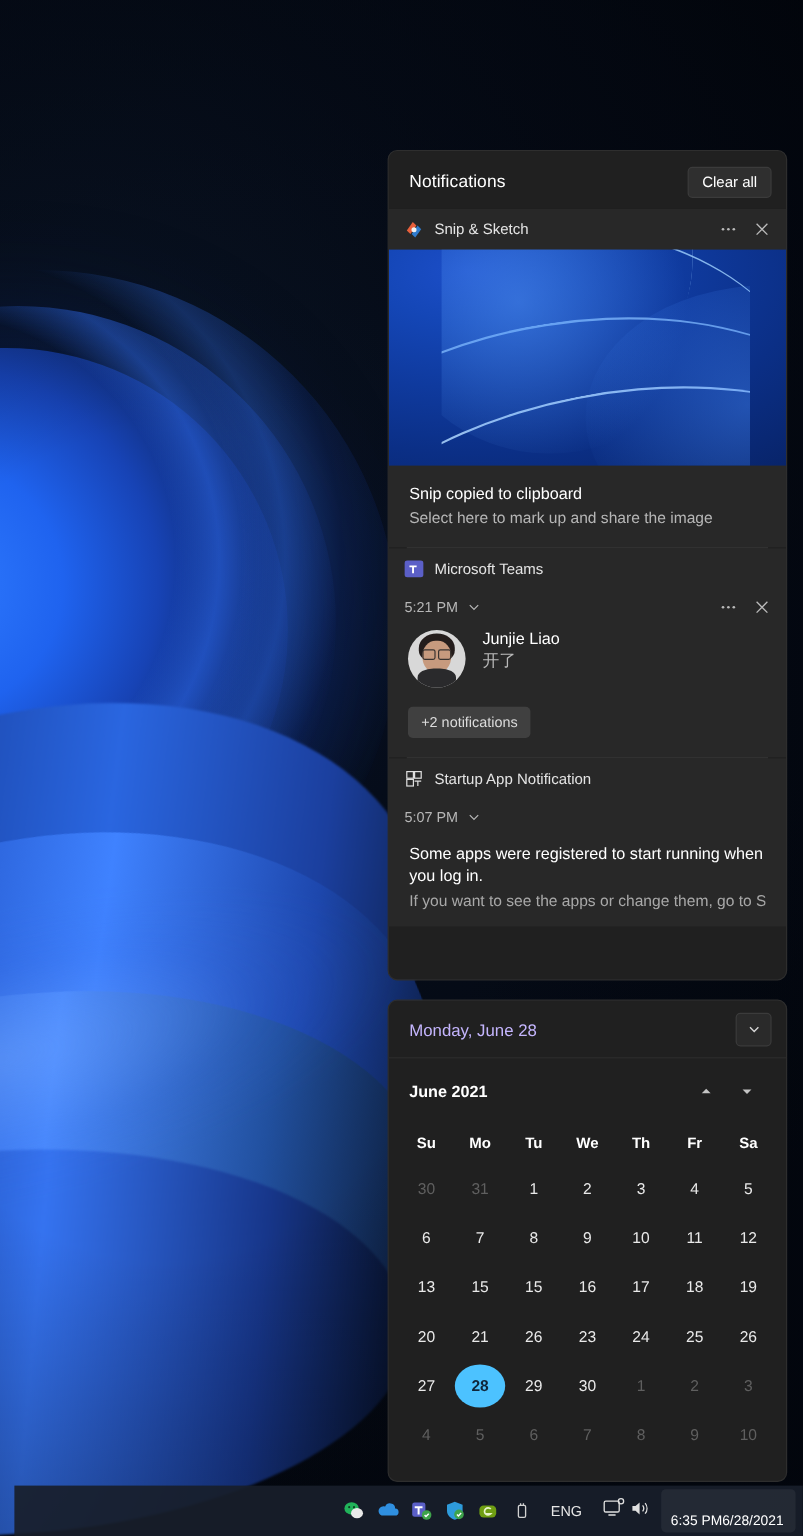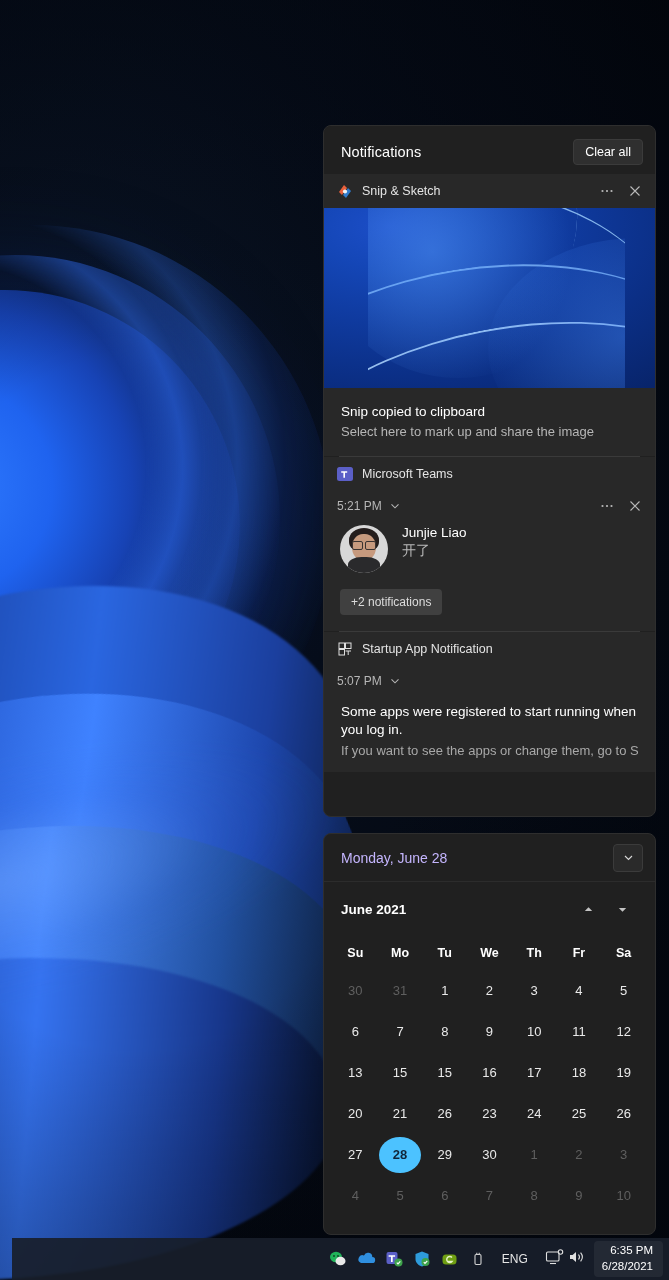--- a/index.html
+++ b/index.html
@@ -237,21 +237,21 @@
   }
   .tray-lang {
     color:#e6e6e6; font-size:12px; padding:0 9px; height:34px;
     display:flex; align-items:center; cursor:pointer; border-radius:4px;
   }
   .tray-group {
     display:flex; align-items:center; gap:4px; padding:0 6px; height:34px;
     border-radius:4px; cursor:pointer;
   }
   .clock {
-    display:flex; flex-direction:column; align-items:flex-end; justify-content:center;
+    display:flex; flex-direction:row; align-items:flex-end; justify-content:center;
     color:#ffffff; font-size:11.5px; line-height:1.35; padding:0 10px 0 8px;
     height:36px; cursor:pointer; border-radius:4px;
     background:rgba(255,255,255,.06);
   }
 </style>
 </head>
 <body>
 
 <div id="desktop">
   <div class="bloom orb-a"></div>

